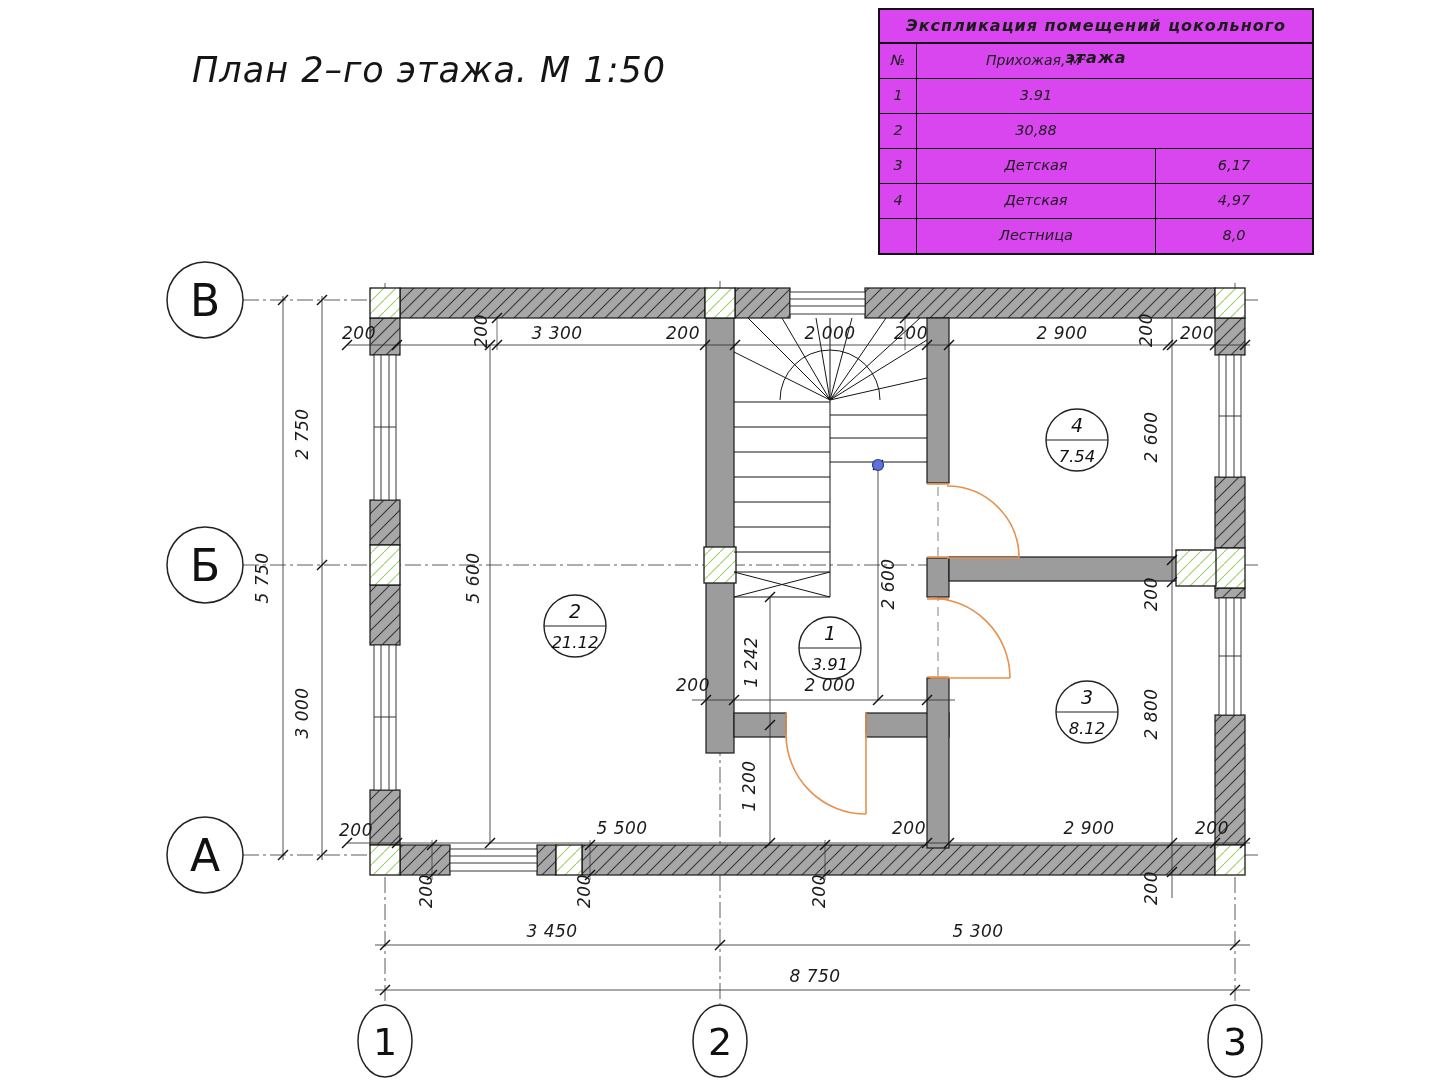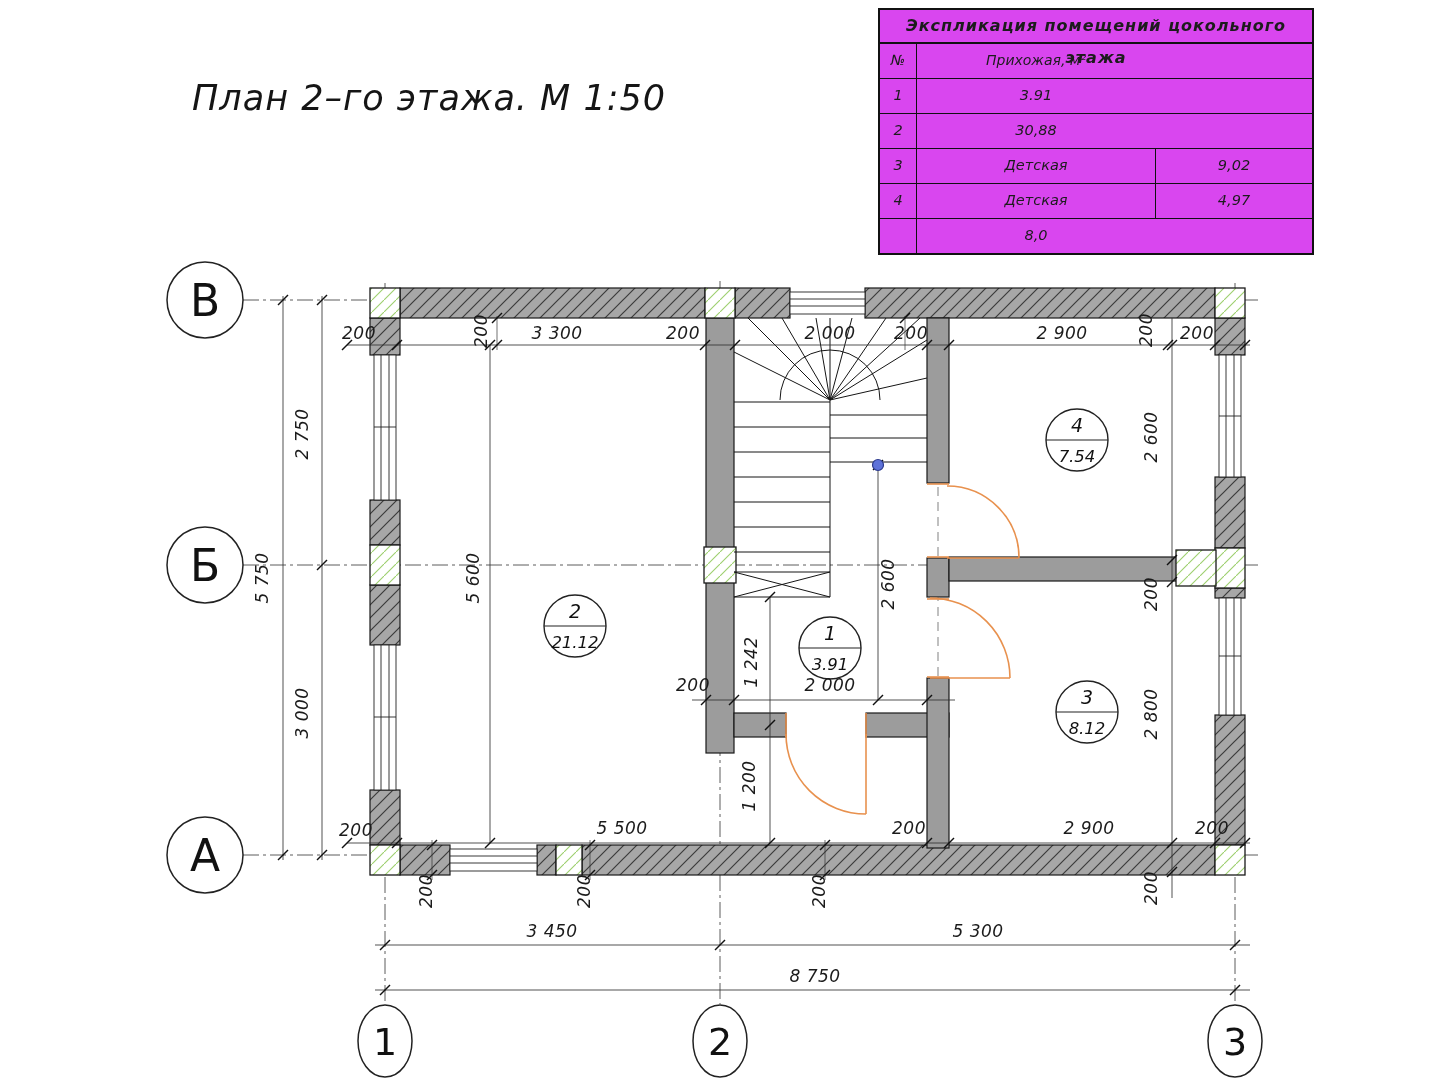--- a/index.html
+++ b/index.html
@@ -1,19 +1,19 @@
 <!DOCTYPE html>
 <html><head>
 <meta charset="utf-8">
 <style>
   html,body{margin:0;padding:0;background:#ffffff;}
   #stage{position:relative;width:1440px;height:1080px;background:#fff;overflow:hidden;
          font-family:"DejaVu Sans","Liberation Sans",sans-serif;}
   #plan-title{position:absolute;left:192px;top:50px;width:560px;font-size:35px;font-style:italic;
-              letter-spacing:1px;color:#151515;white-space:nowrap;margin-top:28px;}
+              letter-spacing:1px;color:#151515;white-space:nowrap;}
   
   #expl-table{position:absolute;left:878px;top:8px;width:432px;border:2px solid #111;background:#d946ef;
               color:#1c1c1c;}
   #expl-title{height:32px;line-height:32px;text-align:center;font-size:16px;font-style:italic;
               font-weight:600;border-bottom:2px solid #111;letter-spacing:1px;}
   .t-row{display:grid;grid-template-columns:36px 239px 1fr;border-top:1.4px solid #111;}
   .t-row:first-of-type{border-top:none;}
   .t-cell{padding:8px 2px;text-align:center;font-size:14.5px;font-style:italic;border-left:1.4px solid #111;
           min-height:18px;}
   .t-cell:first-child{border-left:none;}
@@ -43,29 +43,30 @@
           <div class="t-cell">1</div>
           <div class="t-cell">3.91</div>
         </div>
         <div class="t-row t-data">
           <div class="t-cell">2</div>
           <div class="t-cell">30,88</div>
         </div>
         <div class="t-row t-data">
           <div class="t-cell">3</div>
           <div class="t-cell">Детская</div>
-          <div class="t-cell">9,02</div>
+          <div class="t-cell">6,17</div>
         </div>
         <div class="t-row t-data">
           <div class="t-cell">4</div>
           <div class="t-cell">Детская</div>
           <div class="t-cell">4,97</div>
         </div>
         <div class="t-row t-data">
           <div class="t-cell"></div>
+          <div class="t-cell">Лестница</div>
           <div class="t-cell">8,0</div>
         </div>
       </div>
   </div>
 
   <svg width="1440" height="1080" viewBox="0 0 1440 1080">
     <defs>
       <pattern id="wallHatch" width="13" height="13" patternUnits="userSpaceOnUse">
         <rect width="13" height="13" fill="#a7a7a7"></rect>
         <path d="M0,13 L13,0 M-3,3 L3,-3 M10,16 L16,10" stroke="#3b3b3b" stroke-width="1.2"></path>

